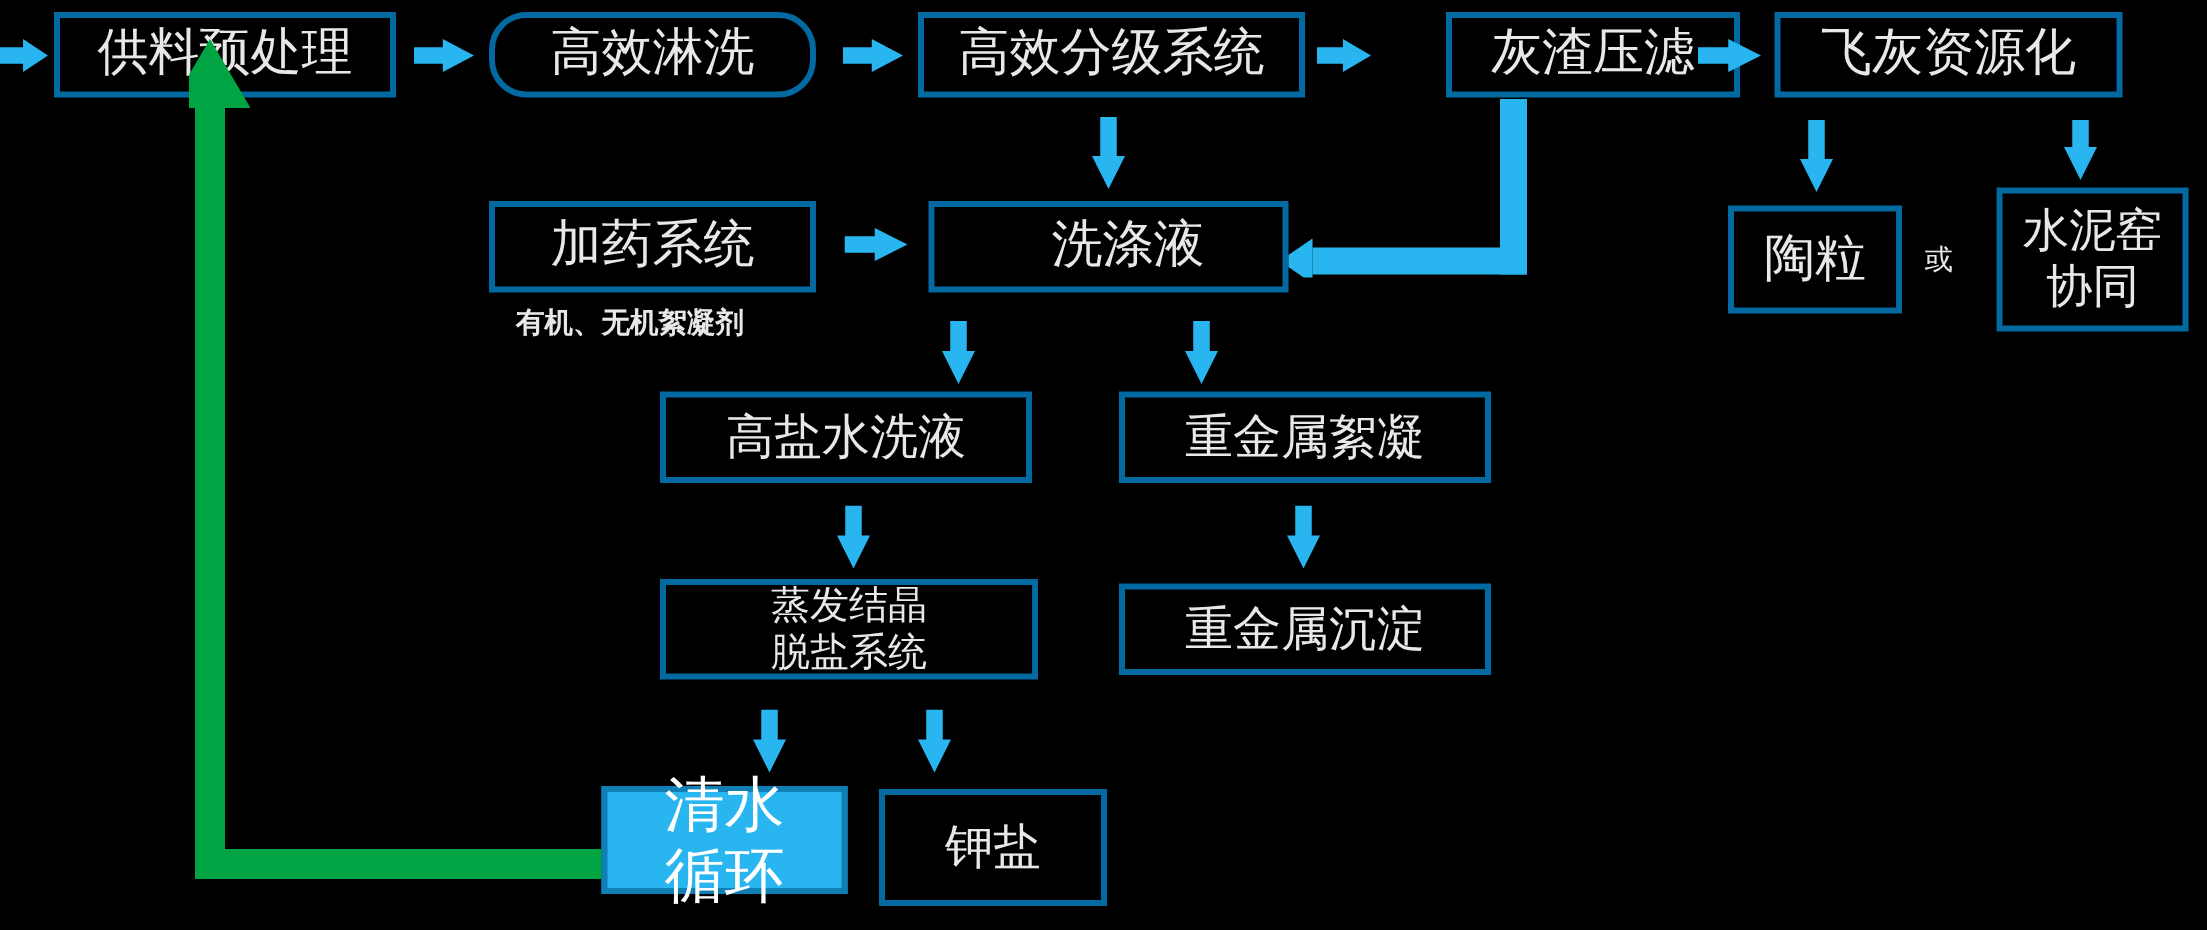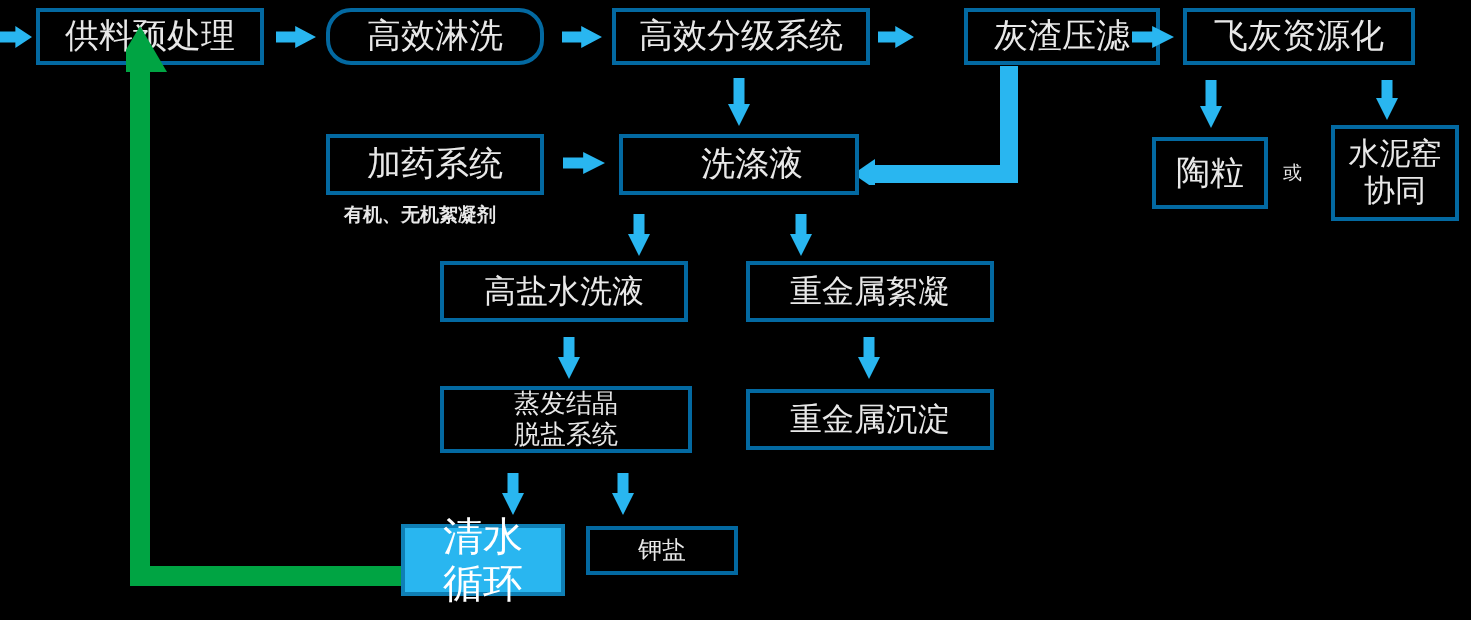--- a/index.html
+++ b/index.html
@@ -65,21 +65,21 @@
     <div class="node" style="left: 1152px; top: 137px; width: 116px; height: 72px; font-size: 34px;">陶粒</div>
     <div class="node" style="left: 1331px; top: 125px; width: 128px; height: 96px; font-size: 31px;">水泥窑
 协同</div>
     <div class="node" style="left: 440px; top: 261px; width: 248px; height: 61px; font-size: 32px;">高盐水洗液</div>
     <div class="node" style="left: 746px; top: 261px; width: 248px; height: 61px; font-size: 32px;">重金属絮凝</div>
     <div class="node" style="left: 440px; top: 386px; width: 252px; height: 67px; font-size: 26px;">蒸发结晶
 脱盐系统</div>
     <div class="node" style="left: 746px; top: 389px; width: 248px; height: 61px; font-size: 32px;">重金属沉淀</div>
     <div class="node highlight" style="left: 401px; top: 524px; width: 164px; height: 72px; font-size: 40px;">清水
 循环</div>
-    <div class="node" style="left: 586px; top: 526px; width: 152px; height: 49px; font-size: 24px;">钾盐</div>
+    <div class="node" style="left: 586px; top: 526px; width: 152px; height: 78px; font-size: 32px;">钾盐</div>
     <div class="caption" style="left: 344px; top: 202px; font-size: 19px;">有机、无机絮凝剂</div>
     <div class="plainlabel" style="left: 1283px; top: 160px; font-size: 19px;">或</div>
     <div class="arrow" style="left: 0px; top: 26px;">
       <svg width="32" height="22" viewBox="0 0 32 22">
         <polygon points="0,5.5 15.36,5.5 15.36,0 32,11 15.36,22 15.36,16.5 0,16.5" fill="#29b6f0"></polygon>
       </svg>
     </div>
     <div class="arrow" style="left: 276px; top: 26px;">
       <svg width="40" height="22" viewBox="0 0 40 22">
         <polygon points="0,5.5 19.2,5.5 19.2,0 40,11 19.2,22 19.2,16.5 0,16.5" fill="#29b6f0"></polygon>

